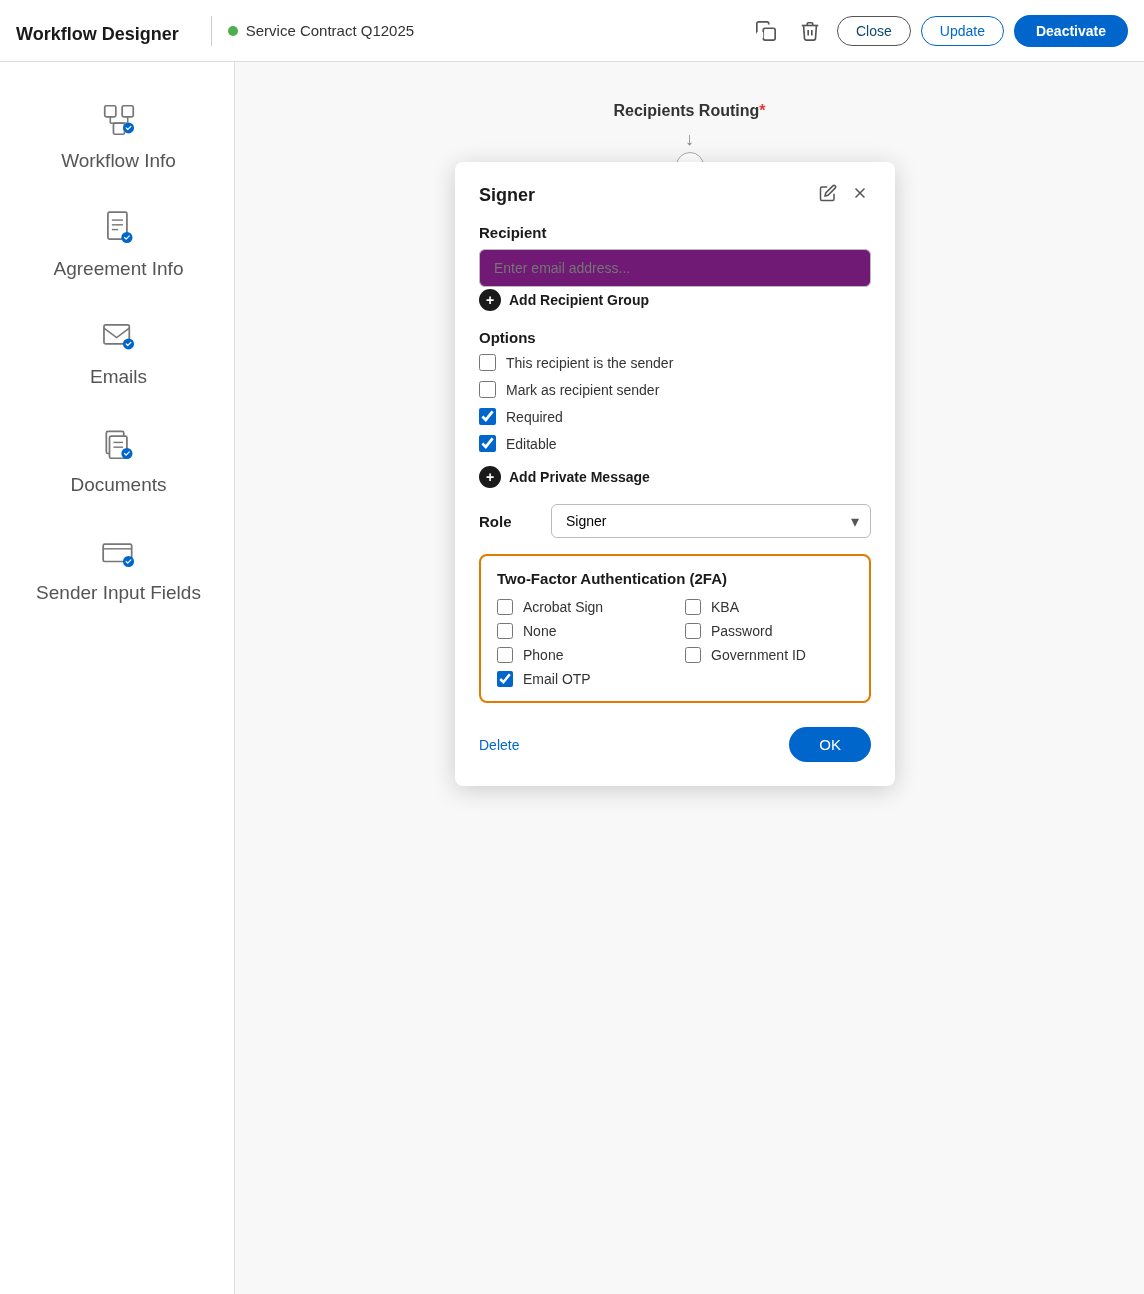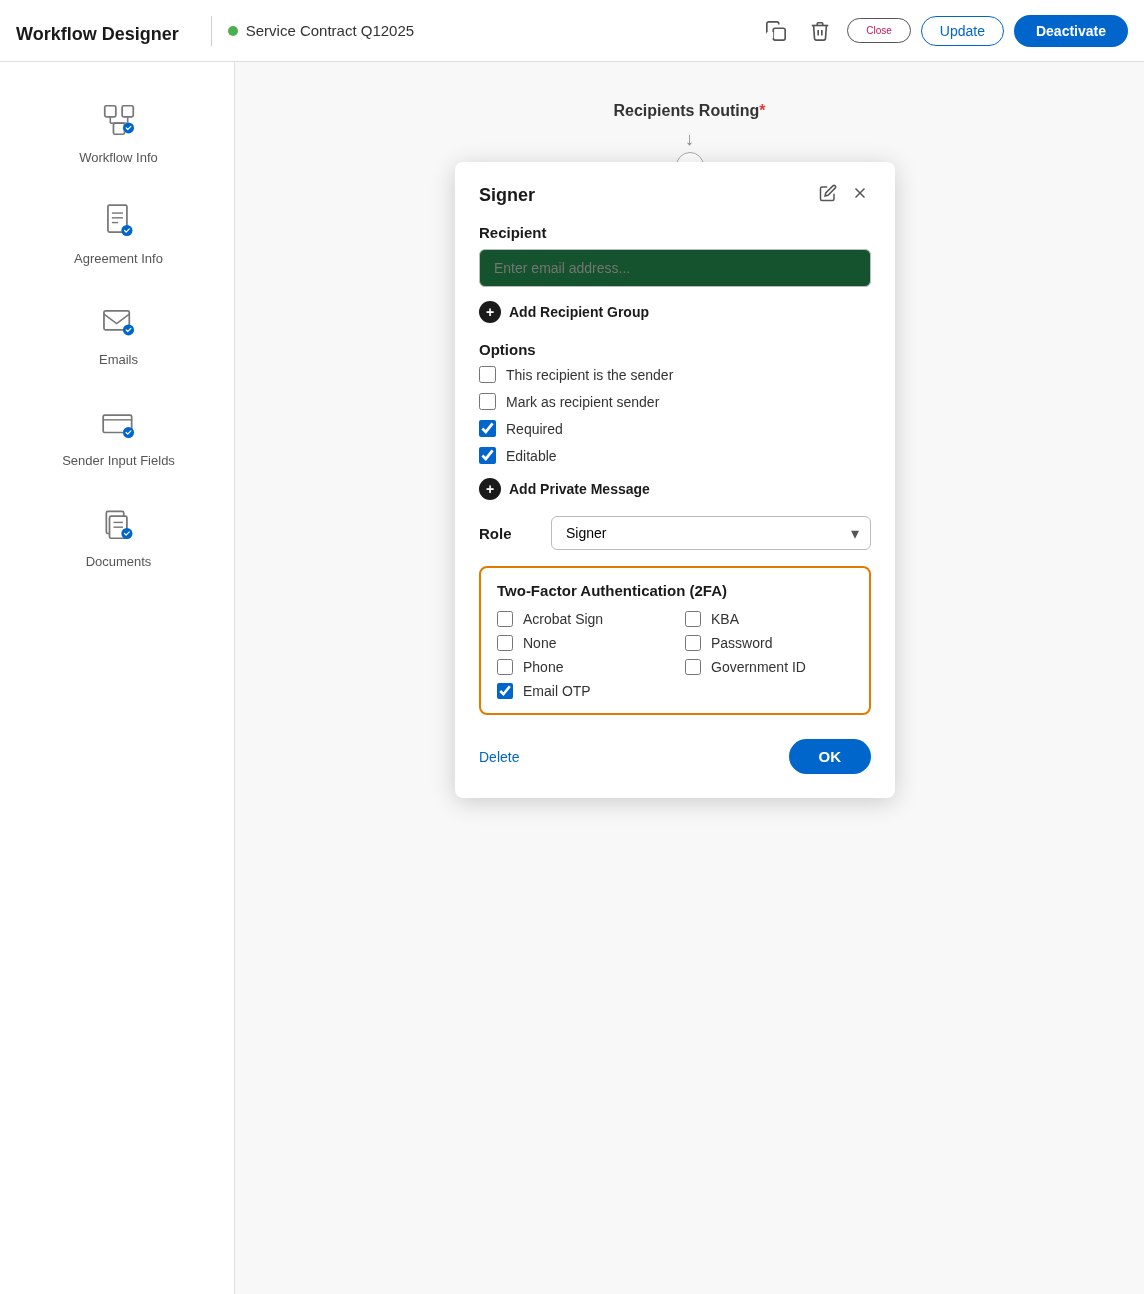--- a/index.html
+++ b/index.html
@@ -12,32 +12,32 @@
       position: relative; z-index: 10;
     }
     .header-title { font-size: 18px; font-weight: 600; color: #1a1a1a; margin-right: 16px; margin-top: 8px; }
     .header-divider { width: 1px; height: 30px; background: #ccc; margin: 0 16px; }
     .header-status { display: flex; align-items: center; gap: 8px; }
     .status-dot { width: 10px; height: 10px; border-radius: 50%; background: #4caf50; }
     .header-workflow-name { font-size: 15px; color: #333; }
     .header-spacer { flex: 1; }
     .header-actions { display: flex; align-items: center; gap: 10px; }
     .icon-btn { background: none; border: none; cursor: pointer; padding: 6px; color: #555; display: flex; align-items: center; justify-content: center; }
-    .btn-close { border: 1.5px solid #555; border-radius: 20px; padding: 6px 18px; background: #fff; cursor: pointer; font-size: 10px; font-weight: 500; color: #be185d; }
+    .btn-close { border: 1.5px solid #555; border-radius: 20px; padding: 6px 18px; background: #fff; cursor: pointer; font-size: 14px; font-weight: 500; color: #0c4a6e; }
     .btn-update { border: 1.5px solid #0066cc; border-radius: 20px; padding: 6px 18px; background: #fff; cursor: pointer; font-size: 14px; font-weight: 500; color: #0066cc; }
     .btn-deactivate { border: none; border-radius: 20px; padding: 8px 22px; background: #0066cc; cursor: pointer; font-size: 14px; font-weight: 600; color: #fff; }
 
     
     .main-layout { display: flex; height: calc(1294px - 62px); }
 
     
     .sidebar { width: 235px; background: #fff; border-right: 1px solid #e0e0e0; display: flex; flex-direction: column; align-items: center; padding-top: 20px; gap: 4px; }
     .sidebar-item { display: flex; flex-direction: column; align-items: center; padding: 14px 10px; width: 100%; cursor: pointer; color: #555; gap: 6px; border-left: 3px solid transparent; }
     .sidebar-item.active { color: #0066cc; border-left: 3px solid #0066cc; }
-    .sidebar-item-label { font-size: 13px; text-align: center; }
+    .sidebar-item-label { font-size: 19px; text-align: center; }
     .sidebar-icon { width: 48px; height: 48px; display: flex; align-items: center; justify-content: center; position: relative; }
     .sidebar-icon svg { width: 38px; height: 38px; }
 
     
     .canvas { flex: 1; background: #f8f8f8; position: relative; overflow: hidden; padding: 20px; }
 
     
     .workflow-tree { display: flex; flex-direction: column; align-items: center; padding-top: 20px; }
     .arrow-down { color: #888; font-size: 18px; text-align: center; line-height: 1; margin: 4px 0; }
     .circle-btn { width: 28px; height: 28px; border-radius: 50%; border: 1.5px solid #aaa; background: #fff; display: flex; align-items: center; justify-content: center; cursor: pointer; color: #888; font-size: 14px; }
@@ -49,21 +49,21 @@
     .signer-icon-sm { width: 18px; height: 18px; }
 
     
     .panel-overlay { position: absolute; top: 100px; left: 220px; width: 440px; background: #fff; border-radius: 8px; box-shadow: 0 4px 24px rgba(0,0,0,0.18); z-index: 20; padding: 20px 24px 24px; }
     .panel-header { display: flex; align-items: center; justify-content: space-between; margin-bottom: 16px; }
     .panel-title { font-size: 18px; font-weight: 600; color: #1a1a1a; }
     .panel-header-actions { display: flex; gap: 10px; }
     .panel-icon-btn { background: none; border: none; cursor: pointer; color: #555; font-size: 16px; padding: 2px; }
 
     .section-label { font-size: 15px; font-weight: 600; color: #1a1a1a; margin-bottom: 8px; }
-    .email-input { width: 100%; border: 1.5px solid #bbb; border-radius: 6px; padding: 10px 14px; font-size: 14px; color: #aaa; margin-bottom: 14px; outline: none; background: #14532d; }
+    .email-input { width: 100%; border: 1.5px solid #bbb; border-radius: 6px; padding: 10px 14px; font-size: 14px; color: #aaa; margin-bottom: 2px; outline: none; background: #701a75; }
 
     .add-group-btn { display: flex; align-items: center; gap: 8px; background: none; border: none; cursor: pointer; font-size: 14px; font-weight: 600; color: #1a1a1a; margin-bottom: 18px; }
     .add-circle { width: 22px; height: 22px; border-radius: 50%; background: #1a1a1a; color: #fff; display: flex; align-items: center; justify-content: center; font-size: 14px; font-weight: bold; }
 
     .options-section { margin-bottom: 14px; }
     .checkbox-row { display: flex; align-items: center; gap: 10px; margin-bottom: 10px; font-size: 14px; color: #333; }
     .checkbox-row input[type="checkbox"] { width: 17px; height: 17px; cursor: pointer; accent-color: #0066cc; }
 
     .add-msg-btn { display: flex; align-items: center; gap: 8px; background: none; border: none; cursor: pointer; font-size: 14px; font-weight: 600; color: #1a1a1a; margin-bottom: 16px; }
 
@@ -76,21 +76,21 @@
     
     .twofa-section { border: 2px solid #e07b00; border-radius: 8px; padding: 14px 16px; margin-bottom: 16px; }
     .twofa-title { font-size: 15px; font-weight: 600; color: #1a1a1a; margin-bottom: 12px; }
     .twofa-grid { display: grid; grid-template-columns: 1fr 1fr; gap: 8px 20px; }
     .twofa-row { display: flex; align-items: center; gap: 10px; font-size: 14px; color: #333; }
     .twofa-row input[type="checkbox"] { width: 16px; height: 16px; cursor: pointer; accent-color: #0066cc; }
 
     
     .panel-footer { display: flex; align-items: center; justify-content: space-between; padding-top: 8px; }
     .btn-delete { background: none; border: none; cursor: pointer; font-size: 14px; color: #0066cc; font-weight: 500; }
-    .btn-ok { background: #0066cc; color: #fff; border: none; border-radius: 20px; padding: 9px 30px; font-size: 15px; font-weight: 700; cursor: pointer; }
+    .btn-ok { background: #0066cc; color: #fff; border: none; border-radius: 20px; padding: 9px 30px; font-size: 15px; font-weight: 400; cursor: pointer; }
   </style>
 </head>
 <body>
 
 <div class="header">
   <span class="header-title">Workflow Designer</span>
   <div class="header-divider"></div>
   <div class="header-status">
     <span class="status-dot"></span>
     <span class="header-workflow-name">Service Contract Q12025</span>
@@ -164,41 +164,41 @@
           <circle cx="36" cy="34" r="7" fill="#0066cc"></circle>
           <path d="M33 34l2 2 4-4" stroke="#fff" stroke-width="1.5" stroke-linecap="round" stroke-linejoin="round"></path>
         </svg>
       </div>
       <span class="sidebar-item-label">Emails</span>
     </div>
 
     <div class="sidebar-item">
       <div class="sidebar-icon">
         <svg viewBox="0 0 48 48" fill="none">
-          <rect x="4" y="14" width="36" height="22" rx="2" stroke="#777" stroke-width="2.2"></rect>
-          <line x1="4" y1="20" x2="40" y2="20" stroke="#777" stroke-width="1.8"></line>
-          <circle cx="36" cy="36" r="7" fill="#0066cc"></circle>
-          <path d="M33 36l2 2 4-4" stroke="#fff" stroke-width="1.5" stroke-linecap="round" stroke-linejoin="round"></path>
-        </svg>
-      </div>
-      <span class="sidebar-item-label">Sender Input Fields</span>
-    </div>
-
-    <div class="sidebar-item">
-      <div class="sidebar-icon">
-        <svg viewBox="0 0 48 48" fill="none">
           <rect x="8" y="8" width="22" height="28" rx="2" stroke="#777" stroke-width="2.2"></rect>
           <rect x="12" y="14" width="22" height="28" rx="2" stroke="#777" stroke-width="2.2" fill="#fff"></rect>
           <line x1="17" y1="22" x2="29" y2="22" stroke="#777" stroke-width="1.8"></line>
           <line x1="17" y1="28" x2="29" y2="28" stroke="#777" stroke-width="1.8"></line>
           <circle cx="34" cy="36" r="7" fill="#0066cc"></circle>
           <path d="M31 36l2 2 4-4" stroke="#fff" stroke-width="1.5" stroke-linecap="round" stroke-linejoin="round"></path>
         </svg>
       </div>
       <span class="sidebar-item-label">Documents</span>
+    </div>
+
+    <div class="sidebar-item">
+      <div class="sidebar-icon">
+        <svg viewBox="0 0 48 48" fill="none">
+          <rect x="4" y="14" width="36" height="22" rx="2" stroke="#777" stroke-width="2.2"></rect>
+          <line x1="4" y1="20" x2="40" y2="20" stroke="#777" stroke-width="1.8"></line>
+          <circle cx="36" cy="36" r="7" fill="#0066cc"></circle>
+          <path d="M33 36l2 2 4-4" stroke="#fff" stroke-width="1.5" stroke-linecap="round" stroke-linejoin="round"></path>
+        </svg>
+      </div>
+      <span class="sidebar-item-label">Sender Input Fields</span>
     </div>
 
   </div>
 
   <div class="canvas">
 
     <div class="workflow-tree">
       <div style="font-size:16px;font-weight:600;color:#333;margin-bottom:6px;">
         <span>Recipients Routing</span><span style="color:#e53935;">*</span>
       </div>

